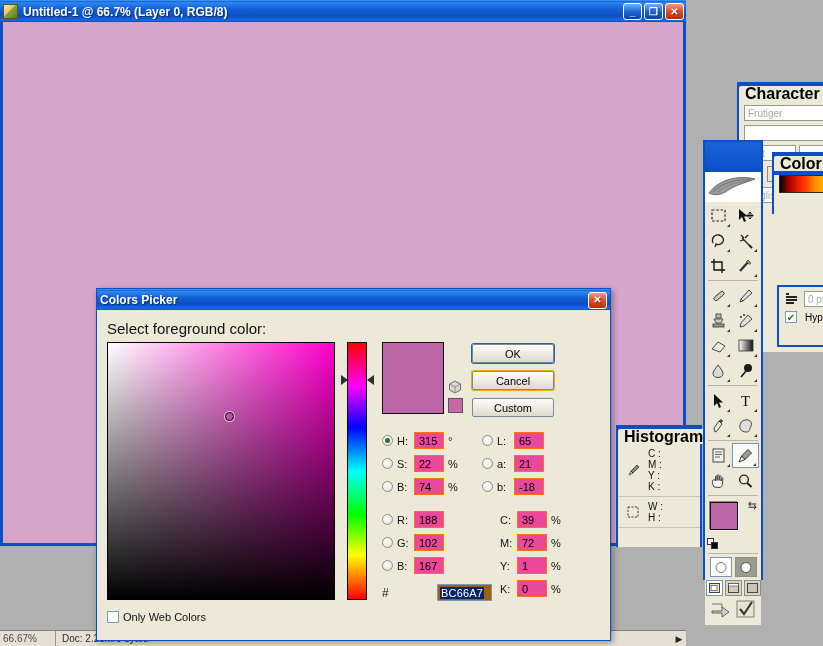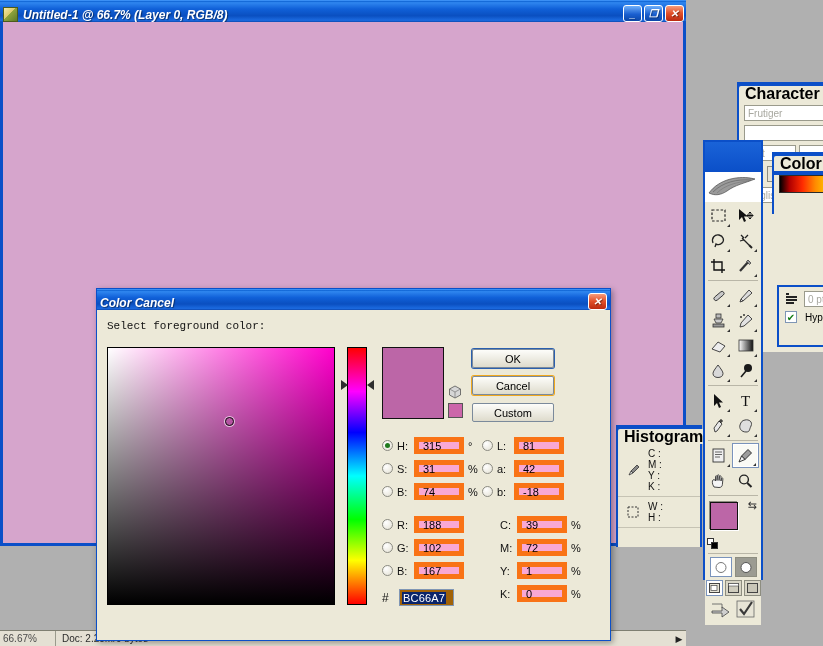--- a/index.html
+++ b/index.html
@@ -7,27 +7,26 @@
     width:823px;height:646px;overflow:hidden;position:relative;
     background:#b0b0b0;
     font-family:"Liberation Sans", sans-serif;
     font-size:11px;color:#000;
     -webkit-font-smoothing:none;
   }
   
   .xp-title{
     height:22px;
     background:linear-gradient(180deg,#0a5fd0 0%,#2f86ef 8%,#1060d8 38%,#0a4fc0 70%,#1b6ae0 92%,#0d49b0 100%);
-    display:flex;align-items:flex-end;
+    display:flex;align-items:center;
     border-top:1px solid #3a8ff5;
     padding:0 2px 0 3px;
     box-sizing:border-box;
     color:#fff;font-weight:bold;font-size:12px;
     text-shadow:1px 1px 1px rgba(0,0,0,.45);
-    font-style:italic;
   }
   .xp-btns{margin-left:auto;display:flex;gap:2px;}
   .xp-b{
     width:19px;height:17px;border:1px solid #fff;border-radius:3px;
     display:flex;align-items:center;justify-content:center;
     font-size:10px;font-weight:bold;color:#fff;box-sizing:border-box;
     background:linear-gradient(180deg,#6fb0fb,#1a5fd0 55%,#0c47a8);
   }
   .xp-b.close{background:linear-gradient(180deg,#f79c7a,#e2502a 48%,#bb2a10);}
   .xp-b span{display:block;line-height:1;}
@@ -142,21 +141,21 @@
   .tb-jump{display:flex;justify-content:center;gap:4px;margin-top:4px;padding-bottom:4px;}
 
   
   #picker{
     position:absolute;left:96px;top:288px;width:515px;height:353px;
     background:#ece9d8;border:1px solid #0b4fc8;box-sizing:border-box;
     box-shadow:2px 2px 6px rgba(0,0,0,.35);
   }
   #picker .xp-title{height:21px;padding-right:3px;}
   #pk-body{padding:10px 10px 0 10px;}
-  #pk-label{font-size:11px;color:#111;margin-bottom:15px;font-family:Liberation Mono, monospace;}
+  #pk-label{font-size:15px;color:#111;margin-bottom:5px;}
   #pk-main{display:flex;}
   #sv-box{
     width:259px;height:258px;border:1px solid #000;box-sizing:border-box;position:relative;
     background:
       linear-gradient(to top, #000, rgba(0,0,0,0)),
       linear-gradient(to right, #fff, #ff00cc);
   }
   #sv-cursor{
     position:absolute;width:9px;height:9px;border:1px solid #111;border-radius:50%;
     box-shadow:0 0 0 1px rgba(255,255,255,.65);
@@ -191,29 +190,29 @@
   .nleft{display:flex;align-items:center;width:100px;}
   .nright{display:flex;align-items:center;width:100px;}
   .radio{
     width:11px;height:11px;border-radius:50%;border:1px solid #8b8b82;
     background:radial-gradient(circle at 35% 30%,#fff,#e3e0d2);
     box-sizing:border-box;margin-right:4px;position:relative;flex:0 0 auto;
   }
   .radio.on:after{content:"";position:absolute;left:2px;top:2px;width:5px;height:5px;border-radius:50%;background:#1f7a1f;}
   .nlab{width:17px;font-size:11px;color:#111;}
   .inp{
-    width:50px;height:17px;border:5px solid #f97316;background:#f9a8d4;box-sizing:border-box;
+    width:30px;height:17px;border:1px solid #f97316;background:#ec4899;box-sizing:border-box;
     font-size:11px;display:flex;align-items:center;padding-left:4px;color:#000;
   }
   .unit{width:14px;font-size:11px;padding-left:4px;color:#111;}
   #hex-row{display:flex;align-items:center;margin-top:8px;}
   #hex-lab{width:17px;font-size:12px;color:#111;text-align:left;}
   #hex-inp{
     width:55px;height:17px;border:1px solid #7f96b5;background:#a16207;box-sizing:border-box;
-    display:flex;align-items:center;padding-left:2px;
+    display:flex;align-items:center;padding-left:2px;margin-left:38px;
   }
   #hex-val{background:#0a246a;color:#fff;font-size:11px;padding:0 1px;letter-spacing:.2px;}
   #webchk{display:flex;align-items:center;margin-top:11px;}
   .chk{width:12px;height:12px;border:1px solid #7f96b5;background:#fff;box-sizing:border-box;margin-right:4px;}
   .chk.on{display:flex;align-items:center;justify-content:center;color:#127c12;font-size:10px;}
   #webchk span{font-size:11px;color:#111;}
   .cmyk-pad{padding-left:18px;}
 </style>
 </head>
 <body>
@@ -561,21 +560,21 @@
             <rect x="1" y="1" width="17" height="16" fill="#e7e4d6" stroke="#666" stroke-width=".8"></rect>
             <path d="M4 9 L8 14 L16 2" fill="none" stroke="#3a3a3a" stroke-width="2.2"></path>
           </svg>
       </div>
     </div>
   </div>
 </div>
 
 <div id="picker">
   <div class="xp-title">
-    <span>Color Cancel</span>
+    <span>Colors Picker</span>
     <div class="xp-btns">
       <div class="xp-b close">
           <span>✕</span>
         </div>
     </div>
   </div>
   <div id="pk-body">
     <div id="pk-label">Select foreground color:</div>
     <div id="pk-main">
 
@@ -612,34 +611,34 @@
           <div class="nrow">
             <div class="nleft">
               <div class="radio on"></div>
               <div class="nlab">H:</div>
               <div class="inp">315</div>
               <div class="unit">°</div>
             </div>
             <div class="nright">
               <div class="radio"></div>
               <div class="nlab">L:</div>
-              <div class="inp">81</div>
+              <div class="inp">65</div>
             </div>
           </div>
           <div class="nrow">
             <div class="nleft">
               <div class="radio"></div>
               <div class="nlab">S:</div>
-              <div class="inp">31</div>
+              <div class="inp">22</div>
               <div class="unit">%</div>
             </div>
             <div class="nright">
               <div class="radio"></div>
               <div class="nlab">a:</div>
-              <div class="inp">42</div>
+              <div class="inp">21</div>
             </div>
           </div>
           <div class="nrow">
             <div class="nleft">
               <div class="radio"></div>
               <div class="nlab">B:</div>
               <div class="inp">74</div>
               <div class="unit">%</div>
             </div>
             <div class="nright">
@@ -699,14 +698,18 @@
             <div class="nright cmyk-pad">
               <div class="nlab">K:</div>
               <div class="inp">0</div>
               <div class="unit">%</div>
             </div>
           </div>
         </div>
       </div>
     </div>
 
+    <div id="webchk">
+      <div class="chk"></div>
+      <span>Only Web Colors</span>
+    </div>
   </div>
 </div>
 
 </body></html>

